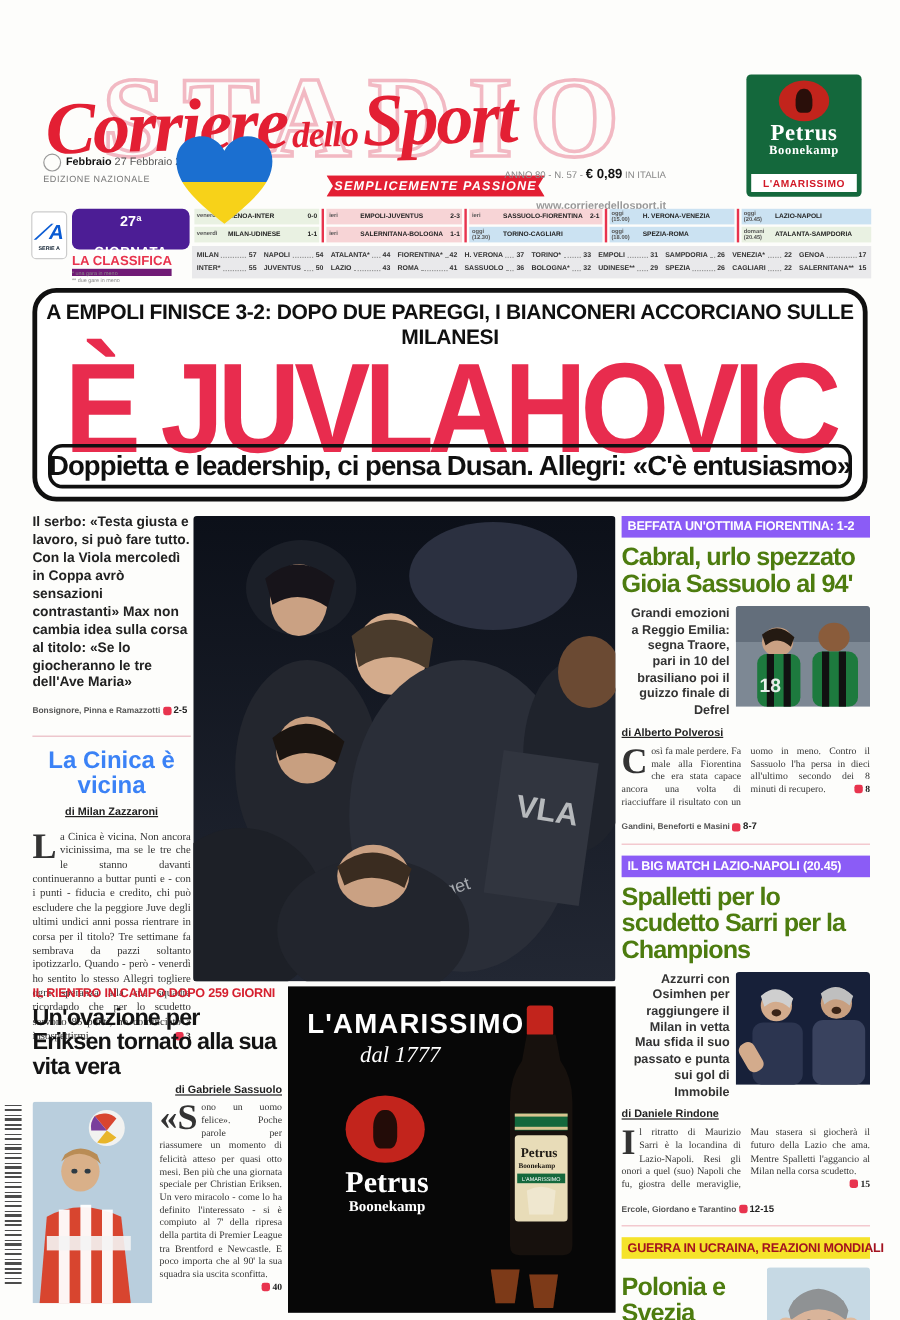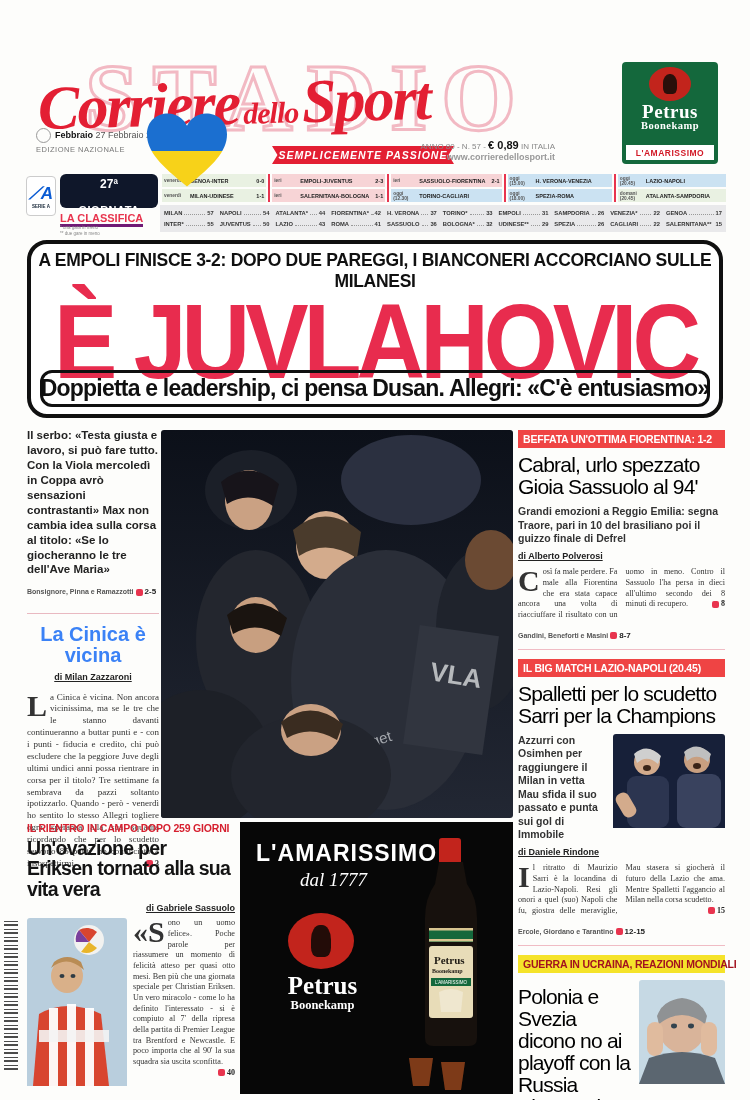--- a/index.html
+++ b/index.html
@@ -23,44 +23,44 @@
   .dateline .circle { display:inline-block; width:15px; height:15px; border:1.5px solid #999;
     border-radius:50%; vertical-align:middle; margin-right:4px; }
   .dateline b { color:#111; }
   .edition { font-size:7.5px; letter-spacing:.5px; margin-top:2px; color:#777; }
   .ribbon { position:absolute; left:272px; top:146px; width:182px; height:18px; background:#e31f33;
     color:#fff; font-weight:bold; font-style:italic; font-size:10.5px; letter-spacing:1px;
     display:flex; align-items:center; justify-content:center;
     clip-path:polygon(0 0,100% 0,97% 50%,100% 100%,0 100%,3% 50%); }
   .priceline { position:absolute; right:195px; top:139px; text-align:right; font-size:8px; color:#888; }
   .priceline .price { font-size:11px; font-weight:bold; color:#111; }
-  .website { font-size:9px; font-weight:bold; color:#999; margin-top:1px; }
+  .website { font-size:9px; font-weight:bold; color:#999; margin-top:15px; }
   .petrus-top { position:absolute; right:32px; top:62px; width:96px; height:102px; background:#14683c;
     border-radius:4px; text-align:center; color:#fff; font-family:"Liberation Serif",serif; padding-top:5px; }
   .petrus-oval { width:42px; height:34px; background:#c2241c; border-radius:50%; margin:0 auto 2px;
     display:flex; align-items:center; justify-content:center; }
   .petrus-oval .figure { width:14px; height:20px; background:#2a0f0a; border-radius:45% 45% 30% 30%; }
   .petrus-top .p1 { font-size:19px; font-weight:bold; letter-spacing:.5px; line-height:.9; }
   .petrus-top .p2 { font-size:10.5px; font-weight:bold; letter-spacing:.5px; }
   .petrus-top .band { position:absolute; left:4px; right:4px; bottom:4px; background:#fff; height:15px;
     color:#d21a28; font-family:"Liberation Sans",sans-serif; font-weight:bold; font-size:8.5px;
     display:flex; align-items:center; justify-content:center; letter-spacing:.5px; }
 
   
   .scorebar { position:absolute; left:24px; top:174px; width:702px; height:58px; display:flex; }
   .sb-left { width:136px; position:relative; }
   .seriea-badge { position:absolute; left:2px; top:2px; width:30px; height:40px; background:#fff;
     border:1px solid #ccc; border-radius:4px; display:flex; flex-direction:column; align-items:center; justify-content:center; }
   .seriea-badge .glyph { color:#0a5bd3; font-weight:bold; font-size:17px; font-style:italic; }
   .seriea-badge .t { font-size:4.5px; font-weight:bold; color:#123; }
-  .round-box { position:absolute; left:36px; top:0; width:98px; height:34px; background:#0f172a;
+  .round-box { position:absolute; left:36px; top:0; width:98px; height:34px; background:#4c1d95;
     border-radius:6px; color:#fff; font-weight:bold; text-align:center; padding-top:3px; }
   .round-box .r1 { font-size:12px; } .round-box .r2 { font-size:11px; letter-spacing:.5px;margin-top:13px; }
   .classifica { position:absolute; left:36px; top:38px; color:#e8344e; font-weight:bold; font-size:11px;
-    border-bottom:3px solid #701a75; }
+    border-bottom:6px solid #701a75; }
   .legend { position:absolute; left:36px; top:51px; font-size:4.5px; color:#888; line-height:1.3; }
   .sb-right { flex:1; display:flex; flex-direction:column; }
   .fixtures { display:flex; height:28px; gap:2px; }
   .fx-group { flex:1; display:flex; flex-direction:column; gap:2px; border-left:2px solid #e8344e; padding-left:2px; }
   .fx-group:first-child { border-left:none; }
   .fx { flex:1; display:flex; align-items:center; font-size:5.5px; padding:0 2px; }
   .fx .day { width:26px; font-weight:bold; color:#555; font-size:4.8px; }
   .fx .match { flex:1; font-weight:bold; color:#222; font-size:5.5px; white-space:nowrap; }
   .fx .score { width:14px; text-align:right; font-weight:bold; color:#222; }
   .bg-green { background:#e9f1e2; } .bg-pink { background:#f7d4d6; } .bg-blue { background:#cbe2f2; }
@@ -96,27 +96,27 @@
     color:#333; font-family:"Liberation Serif",serif; }
   .dropcap { float:left; font-size:30px; line-height:.8; font-weight:bold; margin:2px 3px 0 0;
     font-family:"Liberation Serif",serif; }
   .pg-end { float:right; }
 
   
   .main-photo { position:absolute; left:161px; top:430px; width:352px; height:388px; border-radius:3px; overflow:hidden; }
 
   
   .col-right { position:absolute; left:518px; top:430px; width:207px; }
-  .kicker-bar { background:#ef4444; color:#fff; font-weight:bold; font-size:10.5px; letter-spacing:-.2px;
+  .kicker-bar { background:#8b5cf6; color:#fff; font-weight:bold; font-size:10.5px; letter-spacing:-.2px;
     padding:3px 5px; white-space:nowrap; }
   .kicker-bar.yellow { background:#f5e32a; color:#a3121f; }
-  .sec-headline { margin-top:6px; font-size:21px; font-weight:normal; color:#000000;
+  .sec-headline { margin-top:6px; font-size:21px; font-weight:bold; color:#4d7c0f;
     letter-spacing:-.8px; line-height:1.05; }
   .stand-row { margin-top:7px; display:flex; gap:5px; }
-  .standfirst { font-size:10.5px; font-weight:bold; color:#333; line-height:1.28; flex:1; }
+  .standfirst { font-size:10.5px; font-weight:bold; color:#333; line-height:1.28; flex:1;text-align:right; }
   .sec-photo { border-radius:3px; overflow:hidden; flex-shrink:0; }
   .center-byline { margin-top:6px; font-size:9px; font-weight:bold; color:#222;
     text-decoration:underline; }
   .two-col { margin-top:6px; column-count:2; column-gap:8px; text-align:justify;
     font-size:8.2px; line-height:1.3; color:#333; font-family:"Liberation Serif",serif; }
   .sec-divider { margin:9px 0; border-top:1.5px solid #f0bcc4; }
 
   
   .eriksen { position:absolute; left:27px; top:822px; width:208px; }
   .ek-kicker { color:#d6202f; font-weight:bold; font-size:10.5px; letter-spacing:-.2px; }
@@ -448,20 +448,36 @@
     </svg>
   </div>
 
   <div class="col-right">
 
     <div>
       <div class="kicker-bar">BEFFATA UN'OTTIMA FIORENTINA: 1-2</div>
       <div class="sec-headline">Cabral, urlo spezzato Gioia Sassuolo al 94'</div>
       <div class="stand-row">
         <div class="standfirst">Grandi emozioni a Reggio Emilia: segna Traore, pari in 10 del brasiliano poi il guizzo finale di Defrel</div>
+        <div class="sec-photo">
+          <svg width="112" height="84" viewBox="0 0 112 84">
+            <rect width="112" height="84" fill="#7d8894"></rect>
+            <rect width="112" height="30" fill="#5d6874" opacity="0.8"></rect>
+            <ellipse cx="35" cy="30" rx="13" ry="12" fill="#caa183"></ellipse>
+            <path d="M22 24 Q35 12 49 26 L46 34 Q35 24 25 33 Z" fill="#241a12"></path>
+            <rect x="18" y="40" width="36" height="44" rx="8" fill="#1d7a3e"></rect>
+            <rect x="26" y="40" width="6" height="44" fill="#111"></rect>
+            <rect x="40" y="40" width="6" height="44" fill="#111"></rect>
+            <ellipse cx="82" cy="26" rx="13" ry="12" fill="#8a5c3b"></ellipse>
+            <rect x="64" y="38" width="38" height="46" rx="8" fill="#1d7a3e"></rect>
+            <rect x="72" y="38" width="6" height="46" fill="#111"></rect>
+            <rect x="86" y="38" width="6" height="46" fill="#111"></rect>
+            <text x="20" y="72" font-family="Liberation Sans, sans-serif" font-size="16" font-weight="bold" fill="#fff" opacity="0.9">18</text>
+          </svg>
+        </div>
       </div>
       <div class="center-byline">di Alberto Polverosi</div>
       <div class="two-col">
         <span class="dropcap">C</span><span>osì fa male perdere. Fa male alla Fiorentina che era stata capace ancora una volta di riacciuffare il risultato con un uomo in meno. Contro il Sassuolo l'ha persa in dieci all'ultimo secondo dei 8 minuti di recupero.</span>
         <span class="pg-end"><span class="pagedot"></span><span class="pg">8</span></span>
       </div>
       <div class="mini-byline">
         <span>Gandini, Beneforti e Masini</span><span class="pagedot"></span><span class="pg">8-7</span>
       </div>
     </div>

